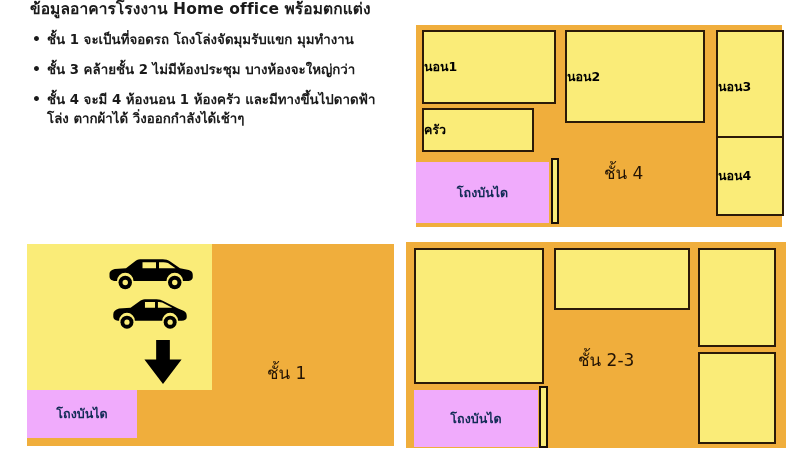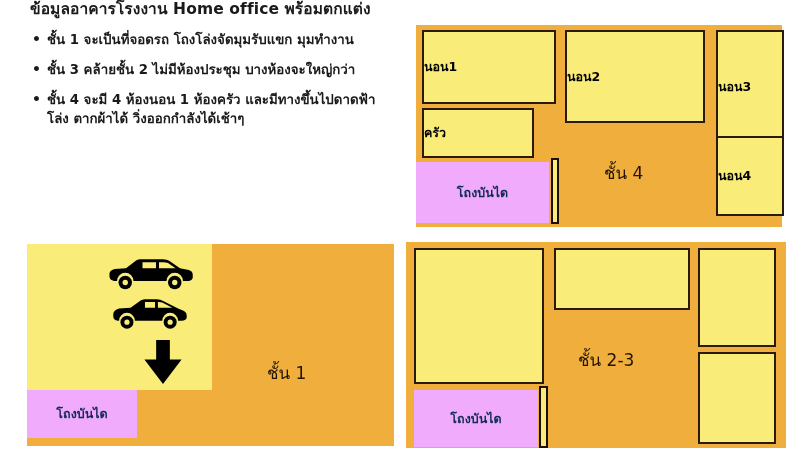--- a/index.html
+++ b/index.html
@@ -148,21 +148,21 @@
   #floor4 {
     left: 416px;
     top: 25px;
     width: 366px;
     height: 202px;
   }
   #room-bed1  { left: 6px;   top: 5px;   width: 134px; height: 74px; }
   #room-bed2  { left: 149px; top: 5px;   width: 140px; height: 93px; }
   #room-bed3  { left: 300px; top: 5px;   width: 68px;  height: 113px; }
   #room-bed4  { left: 300px; top: 111px; width: 68px;  height: 80px; }
-  #room-kitchen { left: 6px; top: 83px;  width: 112px; height: 50px; }
+  #room-kitchen { left: 6px; top: 83px;  width: 112px; height: 44px; }
   #floor4 .stair { left: 0px;  top: 137px; width: 133px; height: 61px; }
   #floor4 .door  { left: 135px; top: 133px; width: 8px;  height: 66px; }
   #floor4-label  { left: 188px; top: 134px; }
 
   
   #floor23 {
     left: 406px;
     top: 242px;
     width: 380px;
     height: 206px;

